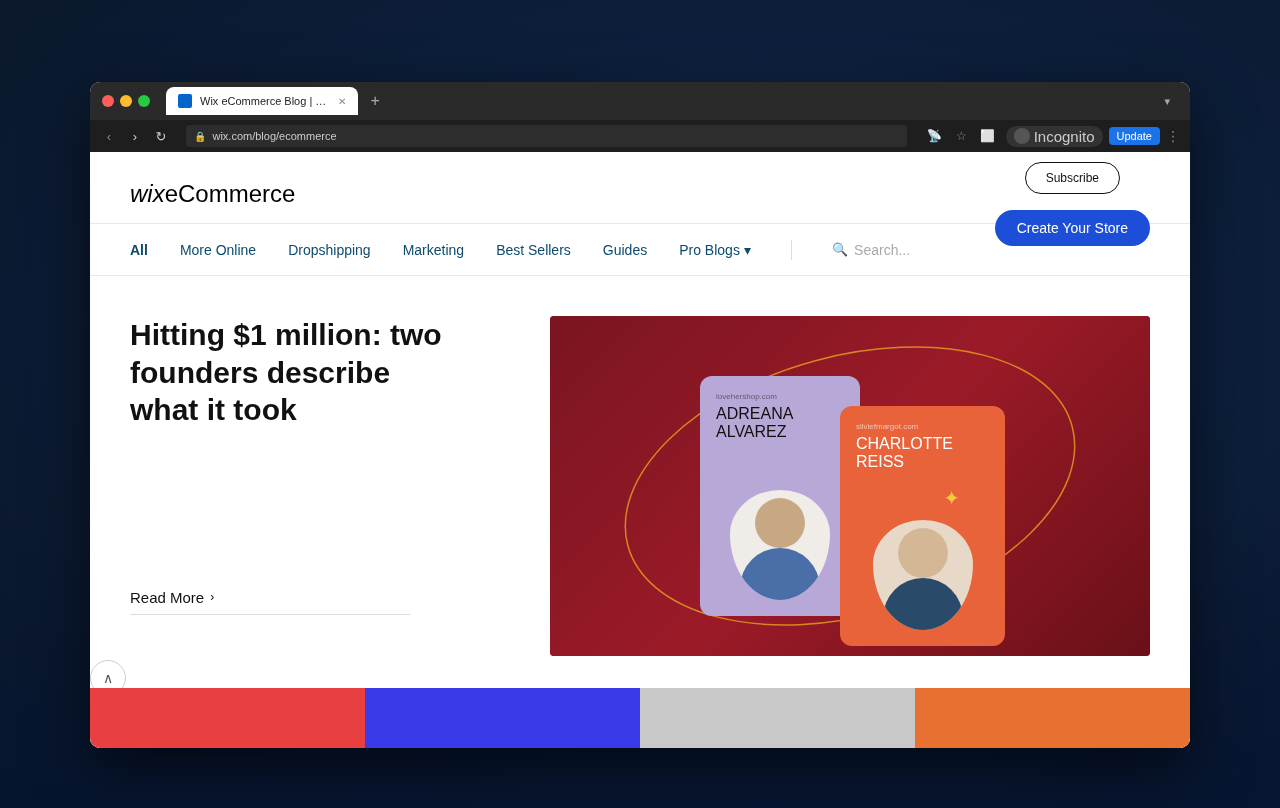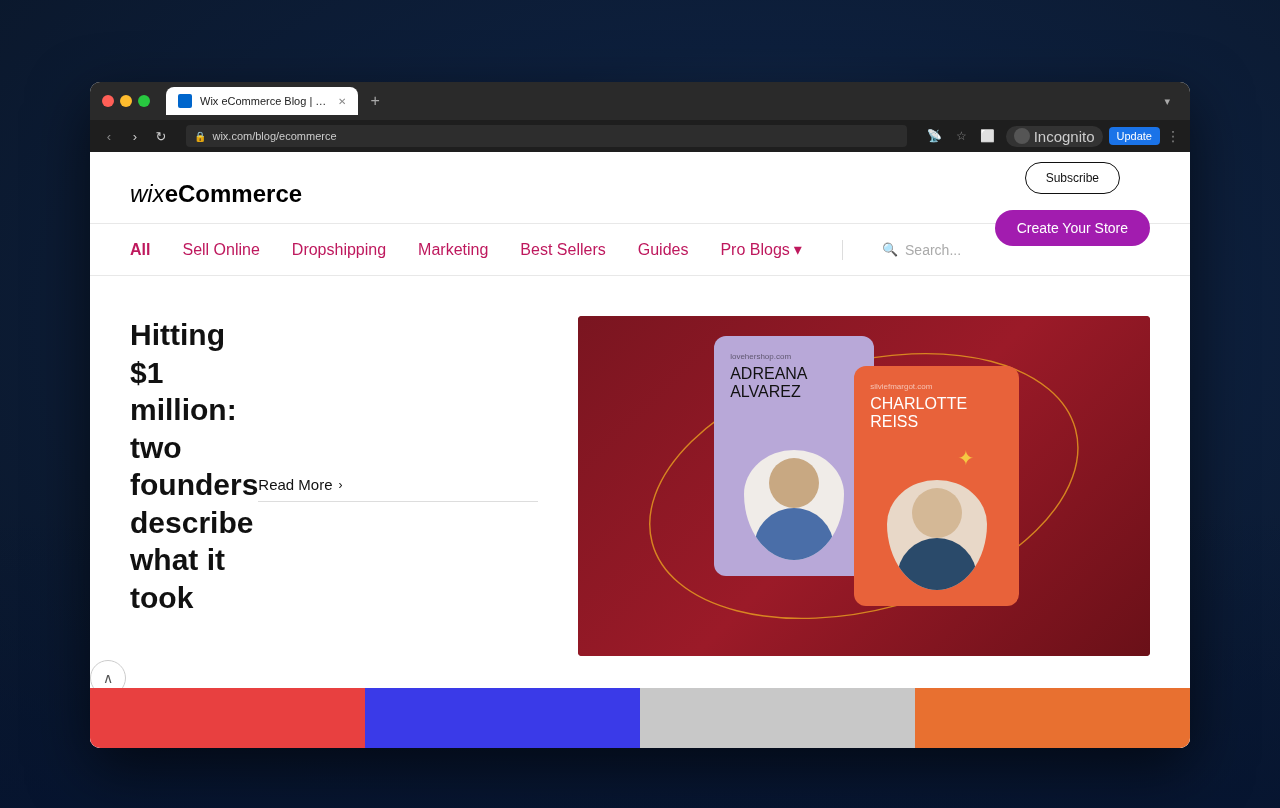--- a/index.html
+++ b/index.html
@@ -249,21 +249,21 @@
     .logo-wix {
       font-size: 24px;
       font-weight: 400;
       color: #000;
       font-style: italic;
       margin-top: 13px;
     }
 
     .logo-ecommerce {
       font-size: 24px;
-      font-weight: 700;
+      font-weight: 400;
       color: #000;
     }
 
     .header-actions {
       display: flex;
       align-items: center;
       gap: 16px;
       margin-left: auto;
       flex-direction: column;
     }
@@ -282,40 +282,40 @@
       border: 1.5px solid #111;
       border-radius: 24px;
       padding: 8px 20px;
       cursor: pointer;
       background: none;
     }
 
     .btn-create-store {
       font-size: 14px;
       color: #fff;
-      background: #a21caf;
+      background: #1d4ed8;
       border: none;
       border-radius: 24px;
       padding: 10px 22px;
       cursor: pointer;
     }
 
     
     .site-nav {
       display: flex;
       align-items: center;
       padding: 0 40px;
       height: 52px;
       border-bottom: 1px solid #e8e8e8;
       gap: 32px;
     }
 
     .nav-item {
-      font-size: 16px;
-      color: #be185d;
+      font-size: 14px;
+      color: #0c4a6e;
       cursor: pointer;
       text-decoration: none;
       white-space: nowrap;
     }
 
     .nav-item.active {
       font-weight: 600;
     }
 
     .nav-dropdown {
@@ -352,21 +352,21 @@
     .main-content {
       padding: 40px 40px 20px;
       display: flex;
       gap: 40px;
       align-items: flex-start;
     }
 
     .article-left {
       flex: 0 0 380px;
       display: flex;
-      flex-direction: row;
+      flex-direction: column;
       justify-content: flex-start;
       min-height: 340px;
     }
 
     .article-title {
       font-size: 30px;
       font-weight: 700;
       line-height: 1.25;
       color: #111;
       max-width: 320px;
@@ -404,21 +404,21 @@
       overflow: hidden;
       position: relative;
     }
 
     .hero-image-container {
       width: 100%;
       height: 100%;
       position: relative;
       background: linear-gradient(135deg, #7a1520 0%, #9b1a28 50%, #6a1018 100%);
       display: flex;
-      align-items: flex-start;
+      align-items: flex-end;
       justify-content: center;
     }
 
     
     .card-container {
       position: relative;
       width: 380px;
       height: 300px;
     }
 
@@ -622,21 +622,21 @@
 
       <div class="header-actions">
         <button class="btn-login">Log In</button>
         <button class="btn-subscribe">Subscribe</button>
         <button class="btn-create-store">Create Your Store</button>
       </div>
     </header>
 
     <nav class="site-nav">
       <a class="nav-item active">All</a>
-      <a class="nav-item">Sell Online</a>
+      <a class="nav-item">More Online</a>
       <a class="nav-item">Dropshipping</a>
       <a class="nav-item">Marketing</a>
       <a class="nav-item">Best Sellers</a>
       <a class="nav-item">Guides</a>
       <a class="nav-item nav-dropdown">
         Pro Blogs <span>▾</span>
       </a>
       <div class="nav-divider"></div>
       <div class="search-area">
         <span class="search-icon-svg">🔍</span>

